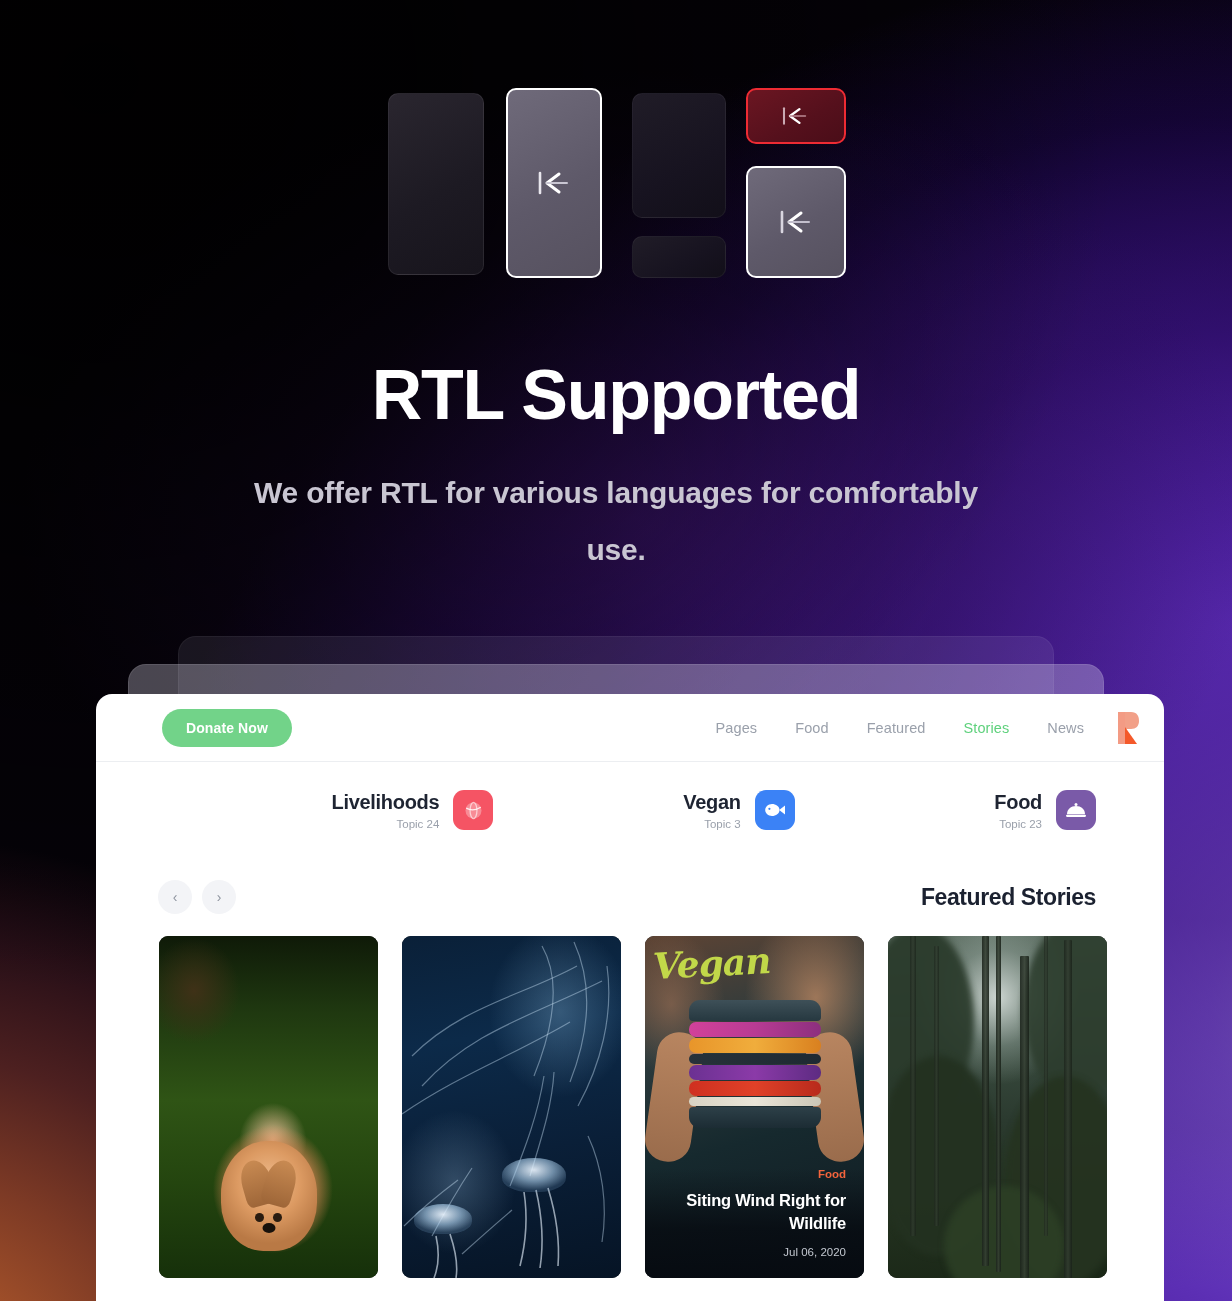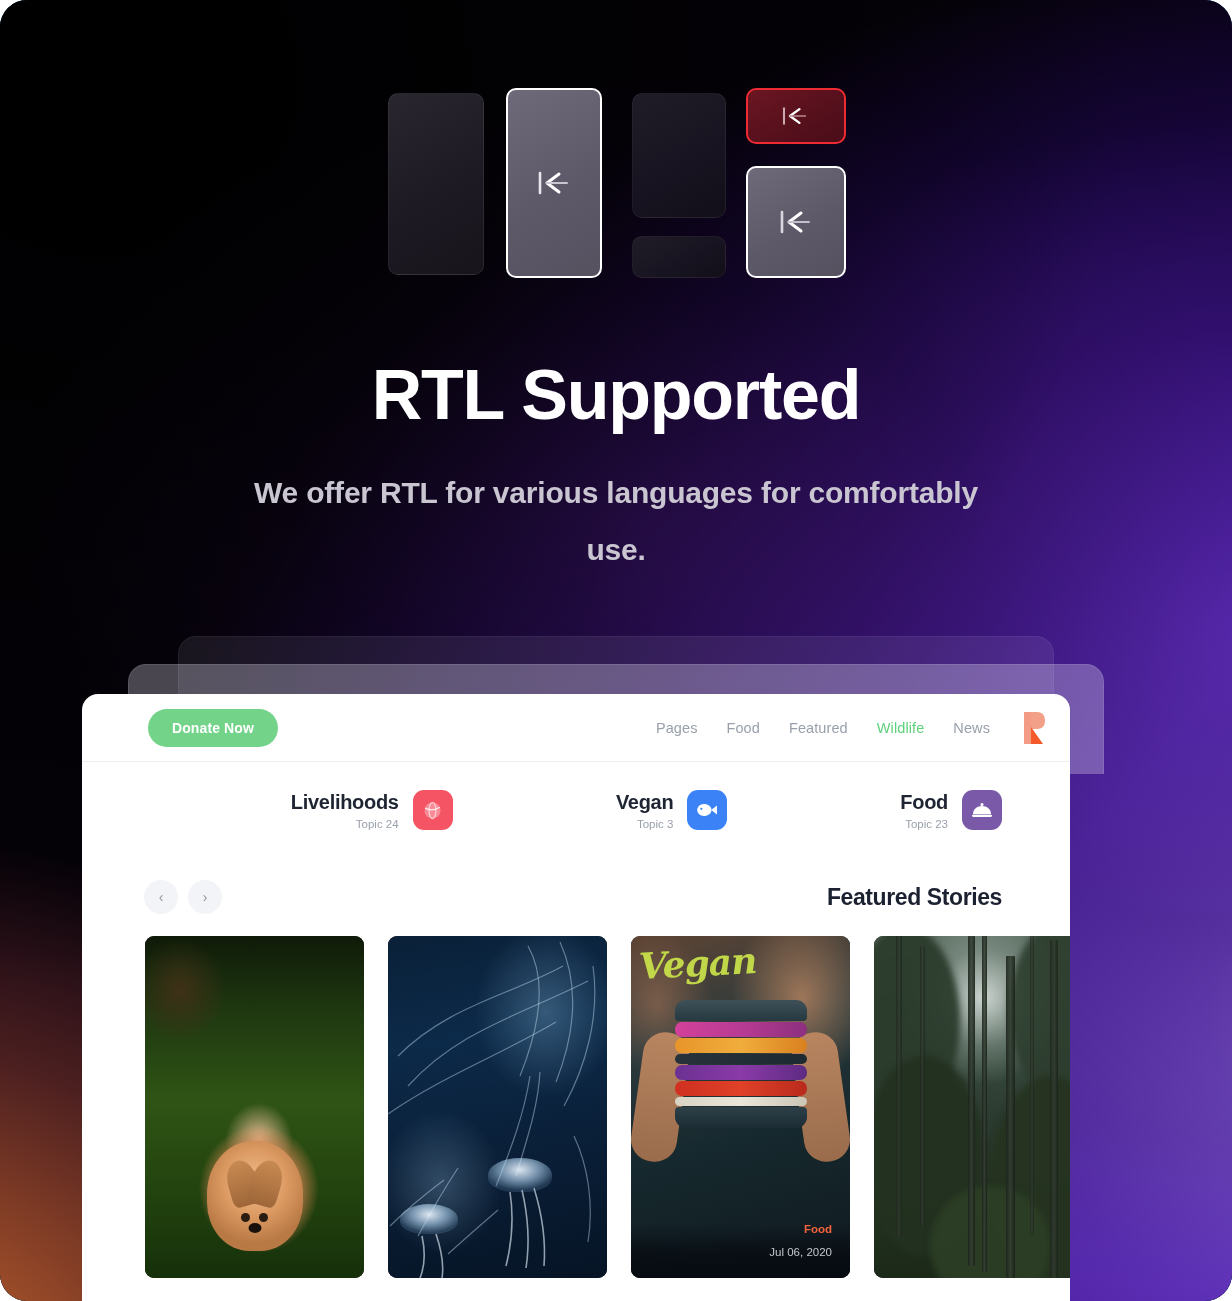--- a/index.html
+++ b/index.html
@@ -10,21 +10,20 @@
     overflow: hidden;
     font-family: "Liberation Sans", sans-serif;
   }
 
   #stage {
     position: relative;
     width: 1232px;
     height: 1301px;
     background: #0369a1;
     overflow: hidden;
-    border-radius: 27px;
   }
 
   
   .bg-base {
     position: absolute; inset: 0;
     background: #050208;
   }
   .bg-violet {
     position: absolute; inset: 0;
     background: radial-gradient(115% 95% at 112% 78%,
@@ -133,22 +132,22 @@
     width: 976px; height: 110px;
     border-radius: 18px 18px 0 0;
     background: rgba(233,228,245,0.30);
     border: 1px solid rgba(255,255,255,0.10);
     border-bottom: none;
   }
 
   
   .mock {
     position: absolute;
-    left: 82px; top: 694px;
-    width: 988px; height: 607px;
+    left: 96px; top: 694px;
+    width: 1068px; height: 607px;
     background: #ffffff;
     border-radius: 16px 16px 0 0;
     overflow: hidden;
   }
 
   .mock-nav {
     position: relative;
     height: 68px;
     border-bottom: 1px solid #eceef1;
     display: flex;
@@ -161,21 +160,21 @@
     font-size: 14px;
     font-weight: 600;
     border: none;
     border-radius: 22px;
     padding: 11px 24px;
     cursor: pointer;
     letter-spacing: 0.1px;
   }
   .nav-links {
     display: flex;
-    gap: 29px;
+    gap: 38px;
     align-items: center;
     margin-left: auto;
     margin-right: 56px;
   }
   .nav-link {
     font-size: 14.5px;
     color: #9aa0ab;
     text-decoration: none;
     letter-spacing: 0.1px;
   }
@@ -476,21 +475,21 @@
 
   <div class="mock">
 
     <div class="mock-nav">
       <button class="donate-btn">Donate Now</button>
 
       <nav class="nav-links">
         <a class="nav-link" href="#">Pages</a>
         <a class="nav-link" href="#">Food</a>
         <a class="nav-link" href="#">Featured</a>
-        <a class="nav-link active" href="#">Wildlife</a>
+        <a class="nav-link active" href="#">Stories</a>
         <a class="nav-link" href="#">News</a>
       </nav>
 
       <svg class="brand-logo" viewBox="0 0 24 34">
         <path d="M2 1 H15 C21 1 23 5 23 10 C23 15 20 18 15 18 H2 Z" fill="#f2a088"></path>
         <path d="M2 1 H9 V33 H2 Z" fill="#f39b84"></path>
         <path d="M9 16 L21 33 H9 Z" fill="#f4592a"></path>
       </svg>
     </div>
 
@@ -608,20 +607,21 @@
             <div class="sw-layer sw-org"></div>
             <div class="sw-layer sw-dark"></div>
             <div class="sw-layer sw-purp"></div>
             <div class="sw-layer sw-red"></div>
             <div class="sw-layer sw-white"></div>
             <div class="sw-layer sw-bun2"></div>
           </div>
         </div>
         <div class="card-overlay">
           <div class="card-cat">Food</div>
+          <div class="card-title">Siting Wind Right for Wildlife</div>
           <div class="card-date">Jul 06, 2020</div>
         </div>
       </div>
 
       <div class="card">
         <div class="card-art art-forest">
           <div class="bush" style="left:-24px; top:-10px; width:110px; height:190px; background:#2a3a2b; opacity:.92"></div>
           <div class="bush" style="left:-10px; top:120px; width:120px; height:200px; background:#233120; opacity:.95"></div>
           <div class="bush" style="right:-26px; top:-16px; width:110px; height:180px; background:#2d3d2e; opacity:.9"></div>
           <div class="bush" style="right:-18px; top:140px; width:120px; height:210px; background:#253320; opacity:.95"></div>

